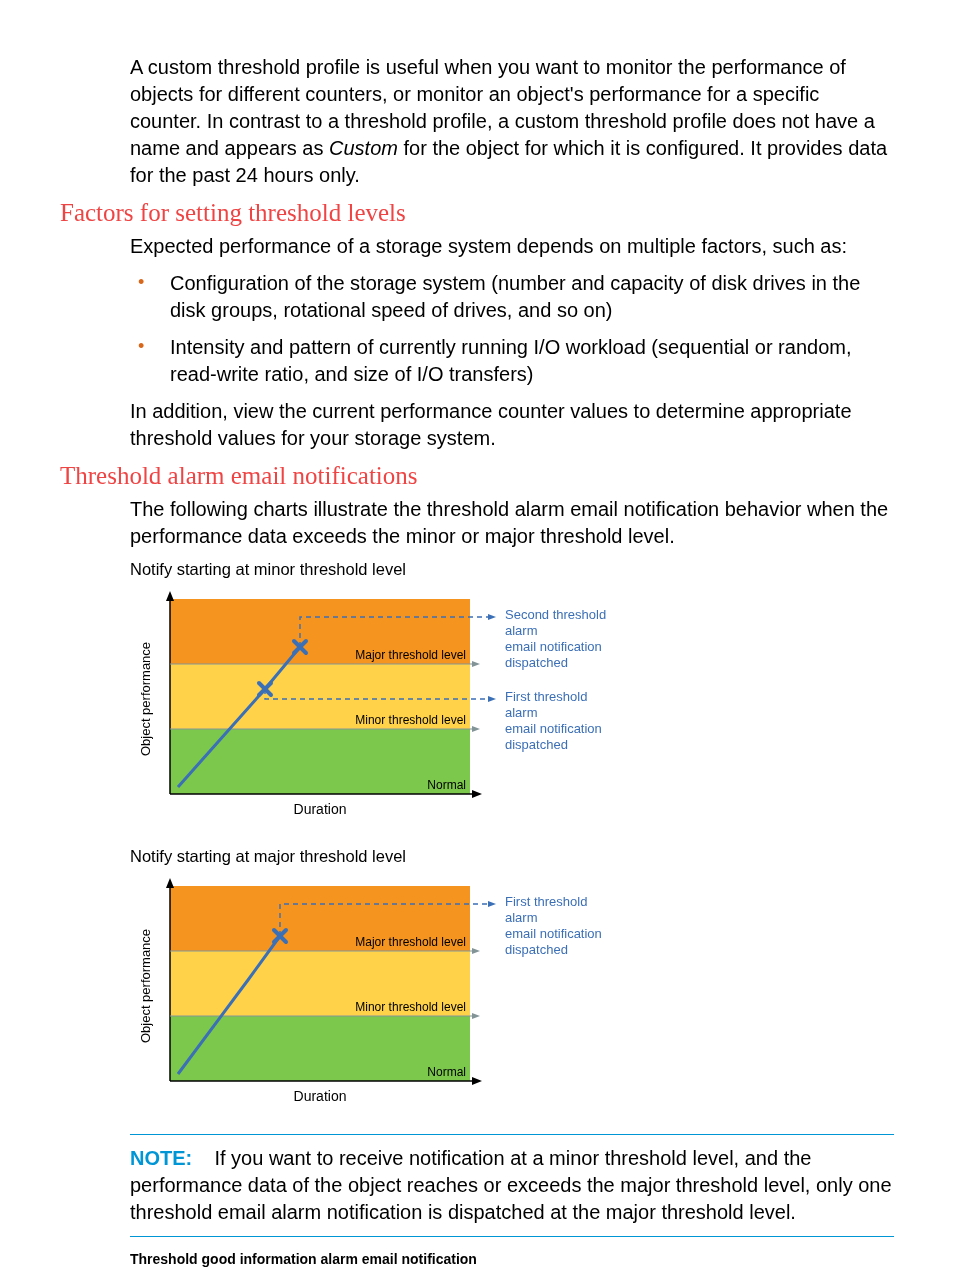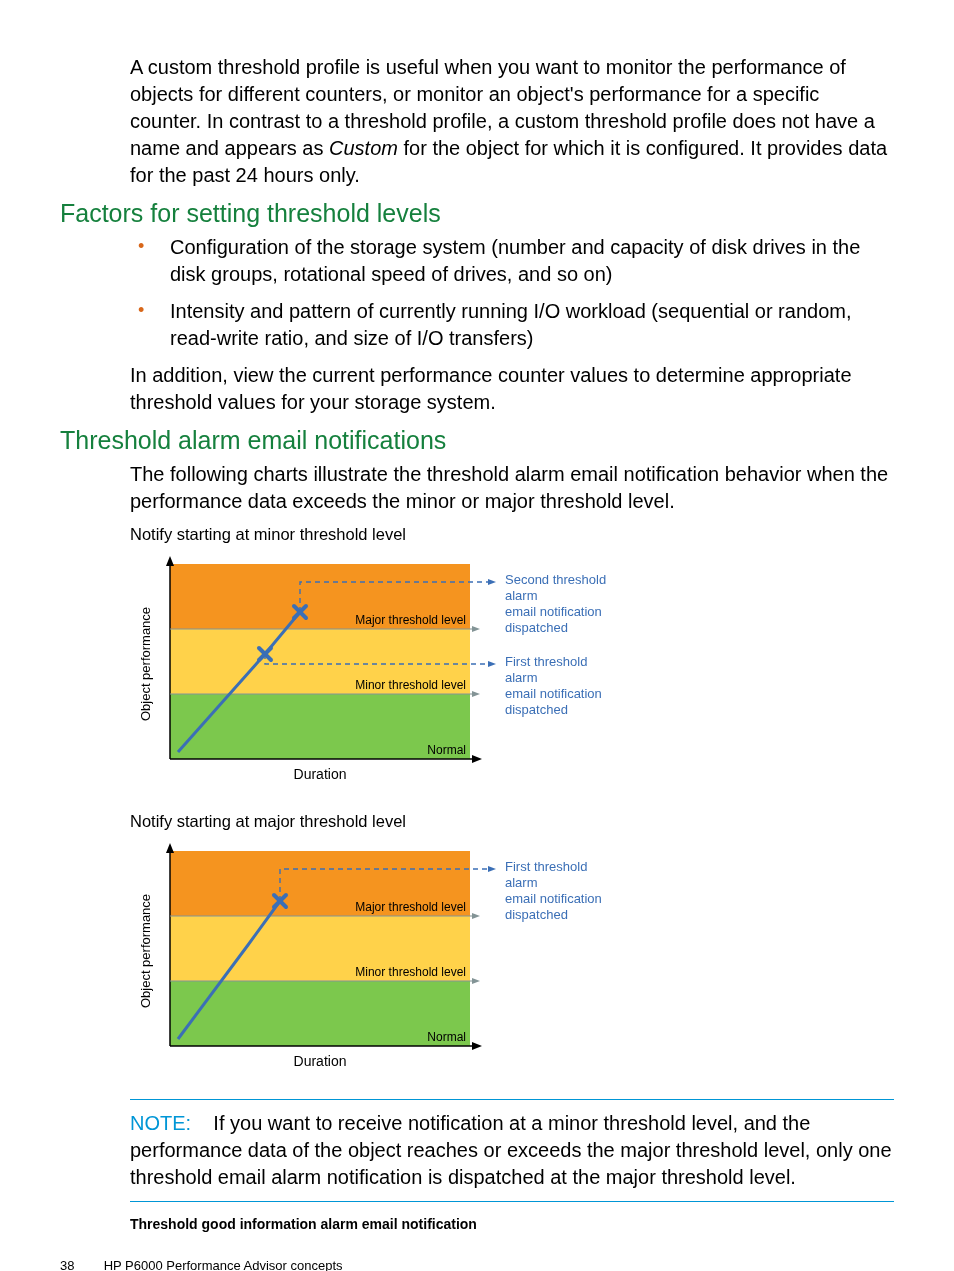--- a/index.html
+++ b/index.html
@@ -1,47 +1,48 @@
 <!DOCTYPE html>
 <html><head>
 <meta charset="utf-8">
 <style>
   * { box-sizing: border-box; margin: 0; padding: 0; }
   html, body { width: 954px; background: #fff; font-family: Arial, Helvetica, sans-serif; color: #000; }
   .page { width: 954px; padding: 54px 60px 40px 60px; position: relative; }
   .indent { margin-left: 70px; }
   .body-text { font-size: 20px; line-height: 1.35; margin-bottom: 10px; font-family: "Segoe UI", Arial, sans-serif; }
-  h2.section { color: #15803d; font-weight: 400; font-size: 25px; margin: 10px 0 6px 0; font-family: Liberation Sans, sans-serif; }
+  h2.section { color: #ef4444; font-weight: 400; font-size: 25px; margin: 10px 0 6px 0; font-family: Liberation Serif, serif; }
   ul.bullets { list-style: none; margin: 6px 0 8px 0; }
   ul.bullets li { position: relative; padding-left: 40px; margin-bottom: 10px; font-size: 20px; line-height: 1.35; }
   ul.bullets li::before { content: "•"; color: #d8671a; position: absolute; left: 8px; top: 0; font-size: 18px; }
   .chart-caption { font-size: 16.5px; margin: 6px 0 10px 0; }
   .chart-wrap { display: flex; align-items: flex-start; margin: 6px 0 18px 0; }
   .note-block { border-top: 1px solid #0096d6; border-bottom: 1px solid #0096d6; padding: 10px 0; margin: 6px 0 14px 0; }
-  .note-label { color: #0096d6; font-weight: 400; }
+  .note-label { color: #0096d6; font-weight: 700; }
   .bold-heading { font-weight: 700; font-size: 14px; margin-top: 6px; }
   .footer { position: relative; margin-top: 26px; font-size: 13px; }
   .pagenum { display: inline-block; width: 40px; }
   .italic { font-style: italic; }
   svg { display: block; }
 </style>
 </head>
 <body>
 
 <div class="page">
 
   <div class="indent">
     <p class="body-text">
       <span>A custom threshold profile is useful when you want to monitor the performance of objects for different counters, or monitor an object's performance for a specific counter. In contrast to a threshold profile, a custom threshold profile does not have a name and appears as </span><span class="italic">Custom</span><span> for the object for which it is configured. It provides data for the past 24 hours only.</span>
     </p>
   </div>
 
   <h2 class="section">Factors for setting threshold levels</h2>
 
   <div class="indent">
+    <p class="body-text">Expected performance of a storage system depends on multiple factors, such as:</p>
     <ul class="bullets">
       <li>Configuration of the storage system (number and capacity of disk drives in the disk groups, rotational speed of drives, and so on)</li>
       <li>Intensity and pattern of currently running I/O workload (sequential or random, read-write ratio, and size of I/O transfers)</li>
     </ul>
     <p class="body-text">In addition, view the current performance counter values to determine appropriate threshold values for your storage system.</p>
   </div>
 
   <h2 class="section">Threshold alarm email notifications</h2>
 
   <div class="indent">

